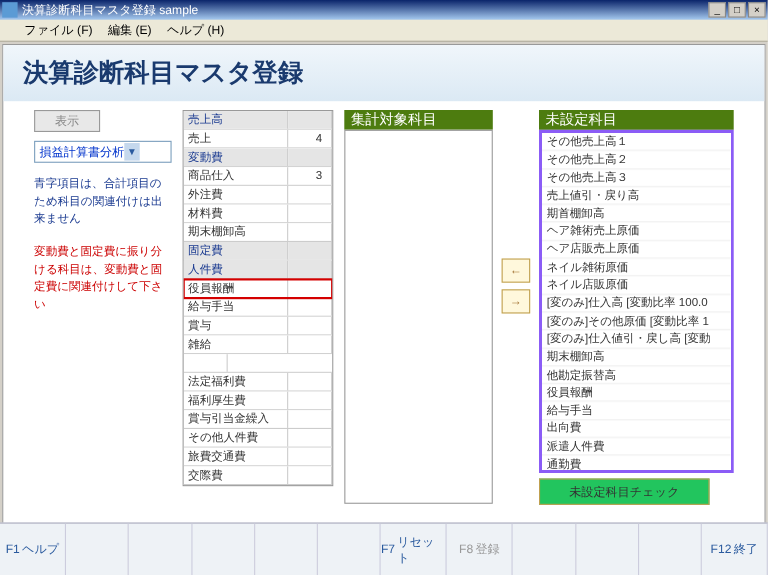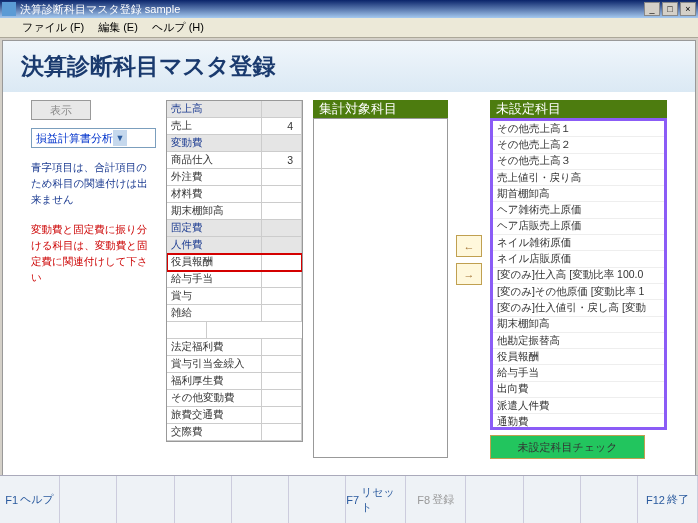--- a/index.html
+++ b/index.html
@@ -143,29 +143,29 @@
             <div class="td cnt"></div>
           </div>
           <div class="trow">
             <div class="td cnt"></div>
           </div>
           <div class="trow">
             <div class="td name">法定福利費</div>
             <div class="td cnt"></div>
           </div>
           <div class="trow">
+            <div class="td name">福利厚生費</div>
+            <div class="td cnt"></div>
+          </div>
+          <div class="trow">
             <div class="td name">賞与引当金繰入</div>
             <div class="td cnt"></div>
           </div>
           <div class="trow">
-            <div class="td name">福利厚生費</div>
-            <div class="td cnt"></div>
-          </div>
-          <div class="trow">
-            <div class="td name">その他変動費</div>
+            <div class="td name">その他人件費</div>
             <div class="td cnt"></div>
           </div>
           <div class="trow">
             <div class="td name">旅費交通費</div>
             <div class="td cnt"></div>
           </div>
           <div class="trow">
             <div class="td name">交際費</div>
             <div class="td cnt"></div>
           </div>

